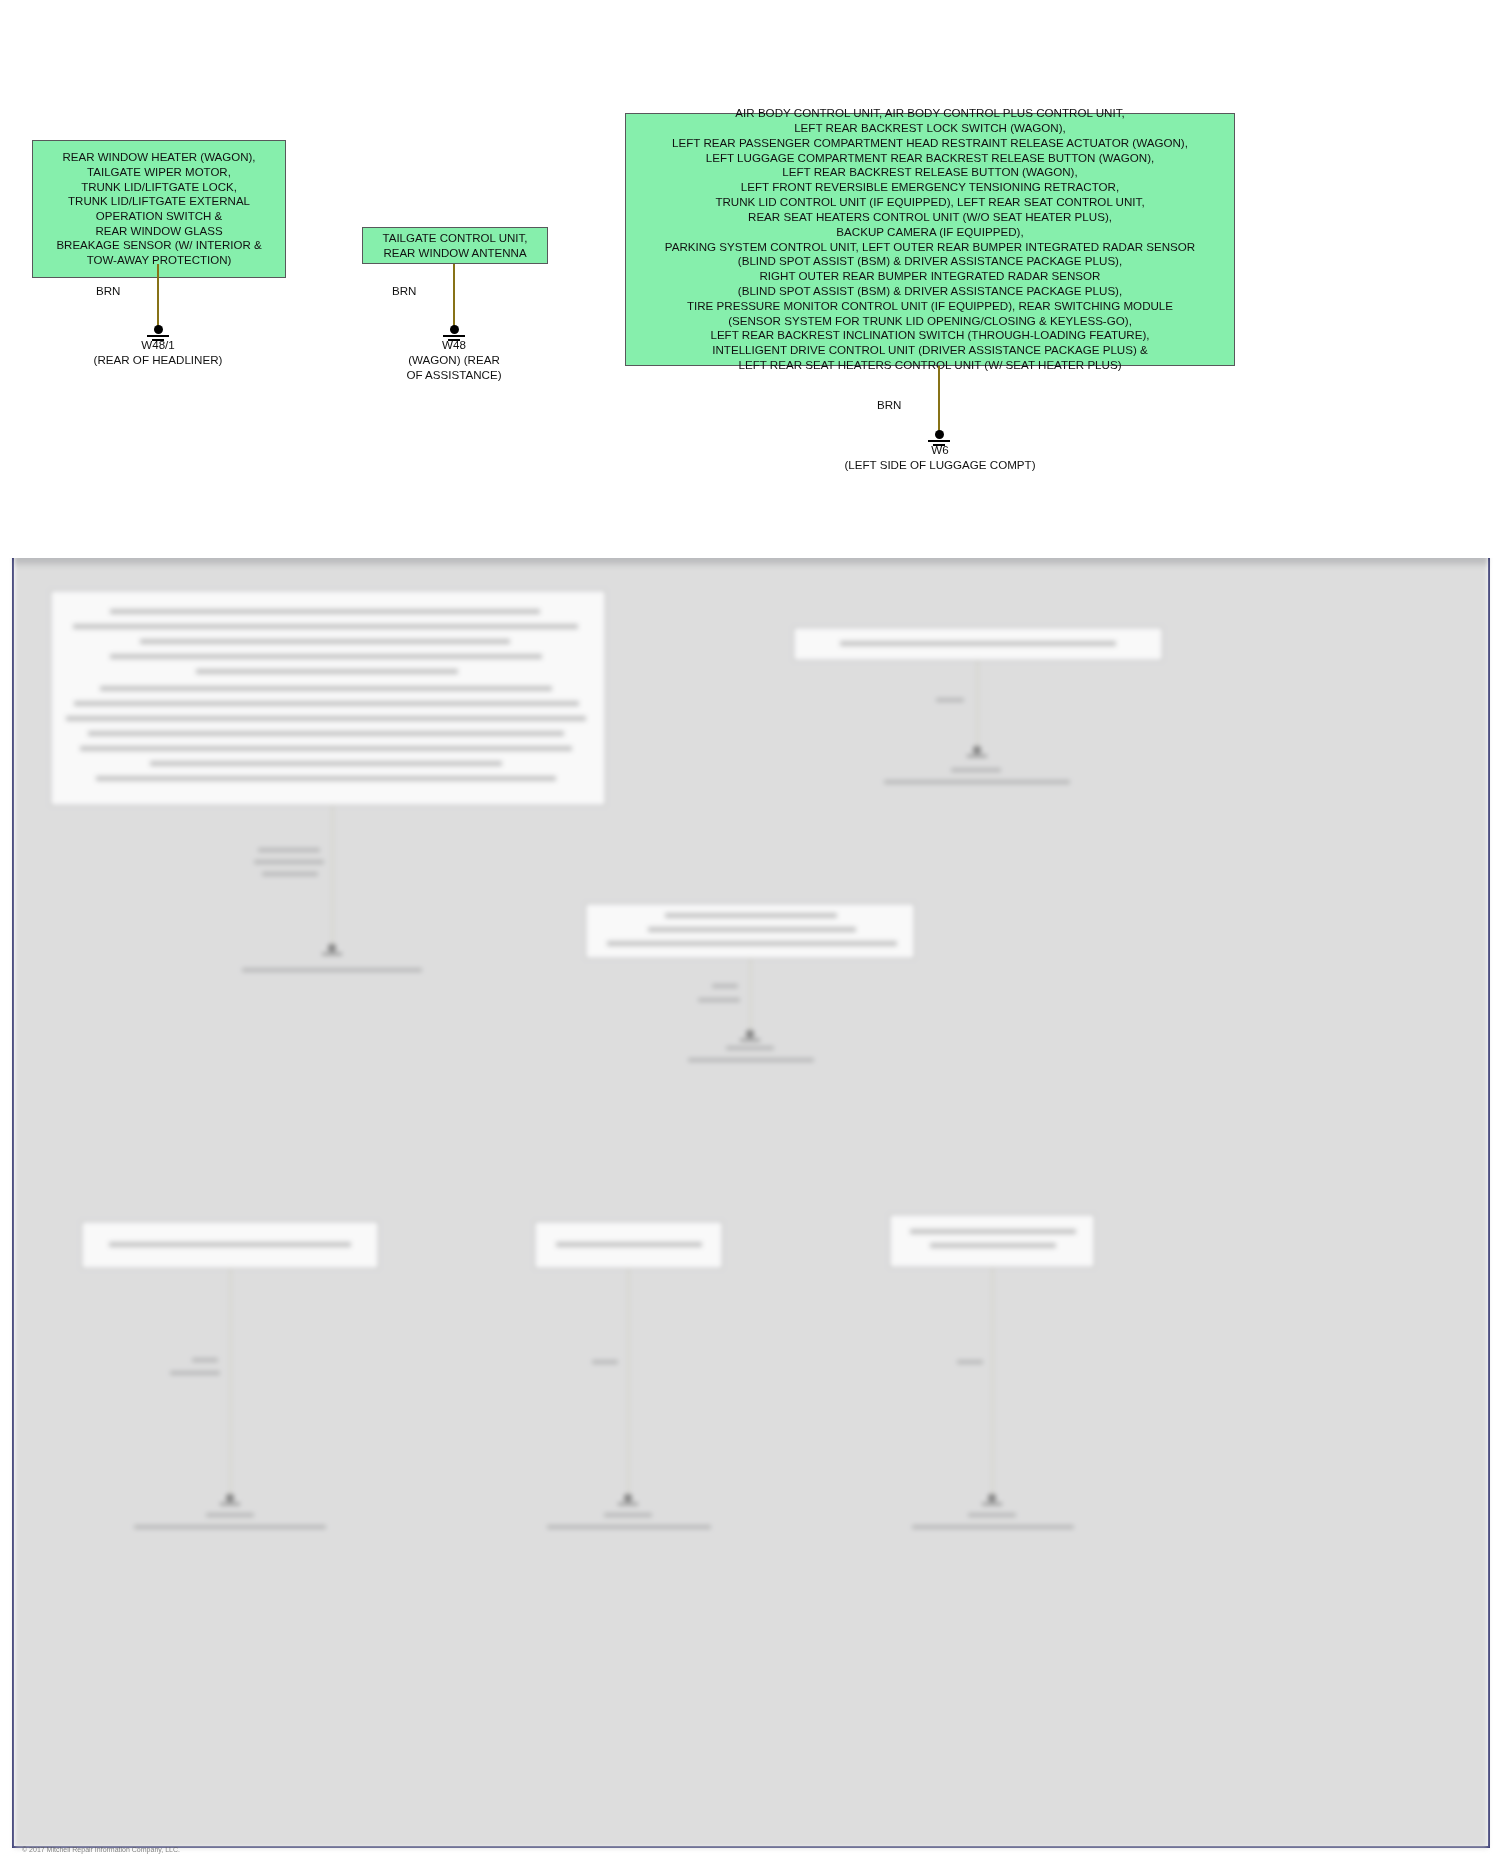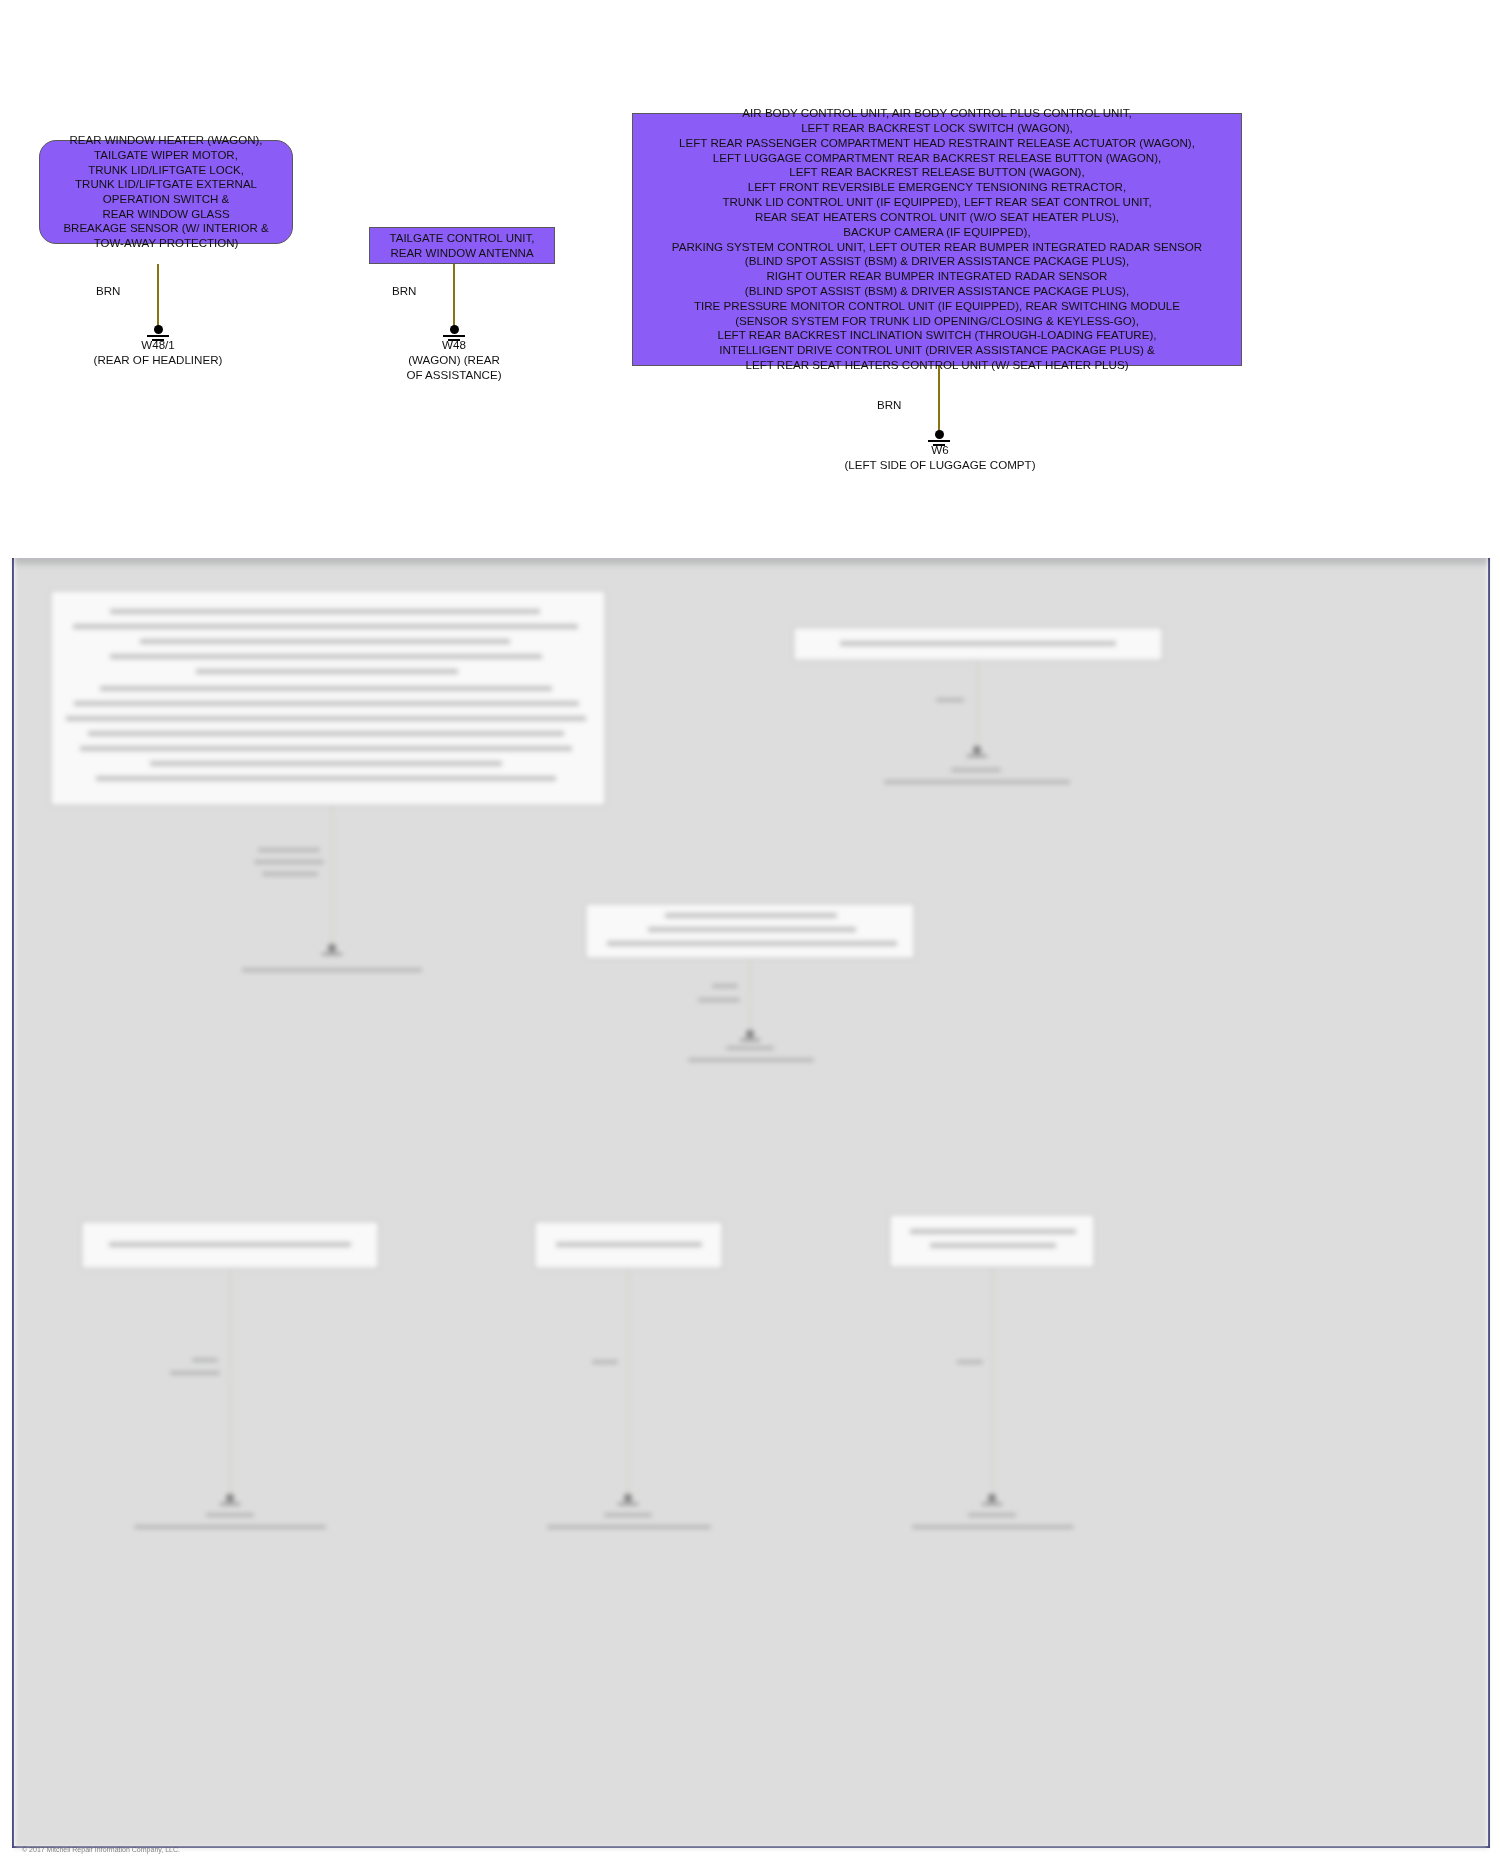--- a/index.html
+++ b/index.html
@@ -59,29 +59,28 @@
     width: 1474px; height: 16px;
     background: linear-gradient(to bottom, rgba(90,92,98,0.55), rgba(207,208,210,0));
     z-index: 3;
     filter: blur(2px);
   }
 
   
   .node {
     position: absolute;
     border: 1.6px solid #58585b;
-    background: #8b5cf6;
+    background: #86efac;
     color: #111111;
     text-align: center;
     line-height: 1.28;
     padding: 6px 8px;
     display: flex;
     align-items: center;
     justify-content: center;
-    margin-left: 7px;
   }
   .node .node-text {
     display: block;
     white-space: pre-line;
     width: 100%;
   }
 
   
   .n-small  { font-size: 11.5px; }
   .n-mid    { font-size: 11.5px; }
@@ -265,21 +264,21 @@
         <div class="b1"></div>
       </div>
     <div class="ph-line" style="left:968px;top:1513px;width:48px;height:4px;"></div>
     <div class="ph-line" style="left:912px;top:1525px;width:162px;height:4px;"></div>
   </div>
 
   <div class="blur-shadow-top"></div>
 
   <div class="sharp-layer">
 
-    <div class="node n-small" style="left:32px; top:140px; width:254px; height:104px;border-radius:17px;">
+    <div class="node n-small" style="left:32px; top:140px; width:254px; height:138px;">
       <span class="node-text">REAR WINDOW HEATER (WAGON),
 TAILGATE WIPER MOTOR,
 TRUNK LID/LIFTGATE LOCK,
 TRUNK LID/LIFTGATE EXTERNAL
 OPERATION SWITCH &amp;
 REAR WINDOW GLASS
 BREAKAGE SENSOR (W/ INTERIOR &amp;
 TOW-AWAY PROTECTION)</span>
     </div>
     <div class="wire" style="left:157px; top:264px; height:64px;"></div>

